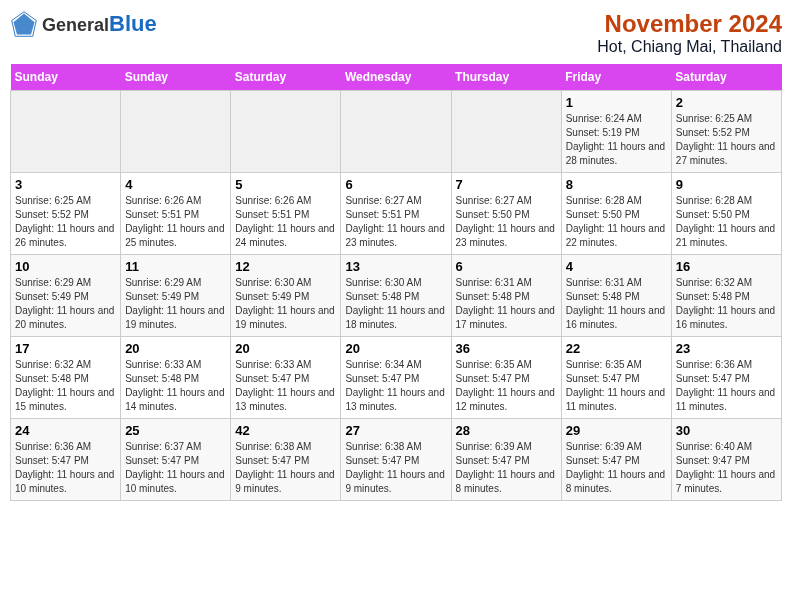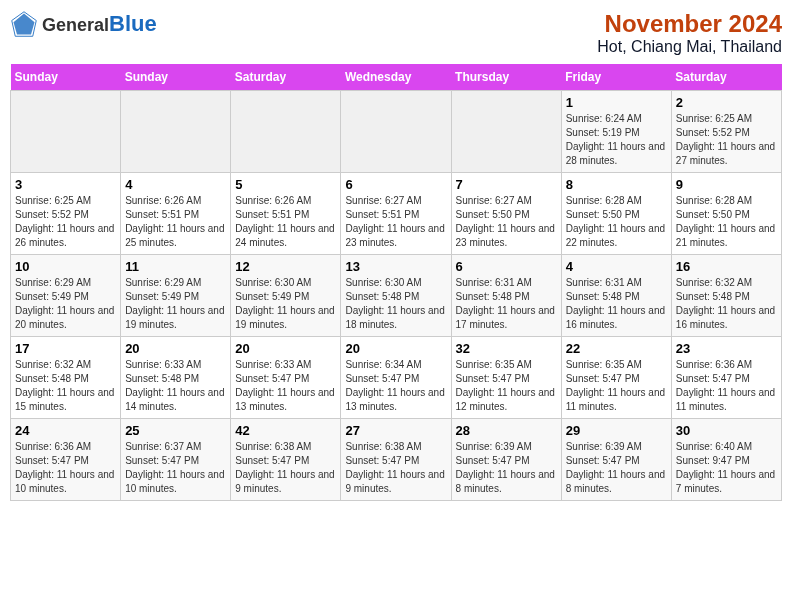--- a/index.html
+++ b/index.html
@@ -243,21 +243,21 @@
 Sunset: 5:47 PM
 Daylight: 11 hours and 13 minutes.</div>
         </td>
         <td>
           <div class="day-num">20</div>
           <div class="day-info" style="white-space: pre-line;">Sunrise: 6:34 AM
 Sunset: 5:47 PM
 Daylight: 11 hours and 13 minutes.</div>
         </td>
         <td>
-          <div class="day-num">32</div>
+          <div class="day-num">36</div>
           <div class="day-info" style="white-space: pre-line;">Sunrise: 6:35 AM
 Sunset: 5:47 PM
 Daylight: 11 hours and 12 minutes.</div>
         </td>
         <td>
           <div class="day-num">22</div>
           <div class="day-info" style="white-space: pre-line;">Sunrise: 6:35 AM
 Sunset: 5:47 PM
 Daylight: 11 hours and 11 minutes.</div>
         </td>

